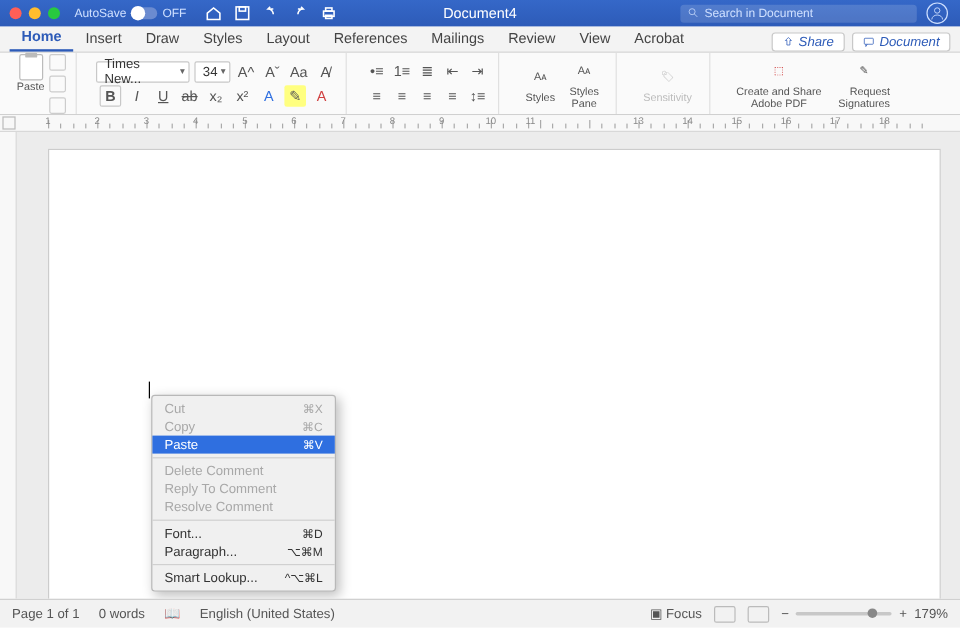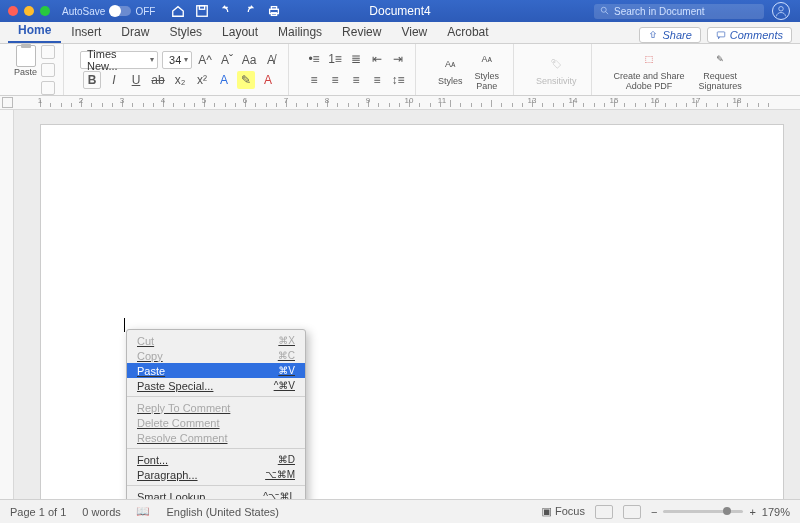--- a/index.html
+++ b/index.html
@@ -11,21 +11,21 @@
 .traffic span { width: 10px; height: 10px; border-radius: 50%; display: inline-block; }
 .t-red { background: #ff5f57; } .t-yel { background: #ffbd2e; } .t-grn { background: #28c940; }
 .autosave { margin-left: 12px; font-size: 10px; color: #cfe0ff; display: flex; align-items: center; gap: 4px; }
 .autosave .toggle { width: 22px; height: 10px; background: #6b8bd0; border-radius: 5px; position: relative; }
 .autosave .toggle::after { content:""; position:absolute; left:0; top:-1px; width:12px; height:12px; background:#fff; border-radius:50%; }
 .tb-icons { display:flex; gap:10px; margin-left:16px; }
 .tb-ico { width:14px; height:14px; display:inline-flex; align-items:center; justify-content:center; }
 .tb-ico svg { stroke:#fff; fill:none; stroke-width:1.5; }
 .title-center { position:absolute; left:50%; transform:translateX(-50%); font-size:12px; }
 .title-right { margin-left:auto; display:flex; align-items:center; gap:8px; padding-right:10px; }
-.search-box { width:170px; height:15px; background:rgba(255,255,255,.15); border-radius:3px; display:flex; align-items:center; padding:0 6px; font-size:10px; color:#cfe0ff; gap:4px; }
+.search-box { width:197px; height:15px; background:rgba(255,255,255,.15); border-radius:3px; display:flex; align-items:center; padding:0 6px; font-size:10px; color:#cfe0ff; gap:4px; }
 .user-ico { width:18px; height:18px; border-radius:50%; border:1px solid #cfe0ff; display:flex; align-items:center; justify-content:center; }
 
 
 .tabs { height:22px; background:#f3f3f3; border-bottom:1px solid #d0d0d0; display:flex; align-items:flex-end; padding:0 8px; font-size:12px; }
 .tab { padding:4px 10px; color:#444; cursor:default; }
 .tab.active { color:#2d5bb8; font-weight:600; border-bottom:2px solid #2d5bb8; }
 .tabs-right { margin-left:auto; display:flex; gap:6px;font-style:italic; }
 .tabs-right .btn { border:1px solid #c8c8c8; border-radius:3px; padding:1px 8px; font-size:11px; display:flex; align-items:center; gap:4px; color:#2d5bb8; background:#fff; }
 
 
@@ -56,21 +56,21 @@
 .tick.major { top:4px; height:7px; }
 .tick-lbl { position:absolute; top:0; transform:translateX(-50%); }
 
 
 .workspace { position:absolute; left:0; right:0; top:110px; bottom:24px; background:#ececec; overflow:hidden; }
 .vruler { position:absolute; left:0; top:0; bottom:0; width:14px; background:#f8f8f8; border-right:1px solid #d8d8d8; }
 .page { position:absolute; left:40px; top:14px; width:744px; height:470px; background:#fff; border:1px solid #ccc; }
 .cursor { position:absolute; left:124px; top:208px; width:1px; height:14px; background:#000; }
 
 
-.ctx { position:absolute; left:126px; top:219px; width:180px; background:#f0f0f0; border:1px solid #b8b8b8; border-radius:3px; box-shadow:3px 3px 10px rgba(0,0,0,.25); font-size:11px; padding:3px 0;text-decoration:underline; }
+.ctx { position:absolute; left:126px; top:219px; width:154px; background:#f0f0f0; border:1px solid #b8b8b8; border-radius:3px; box-shadow:3px 3px 10px rgba(0,0,0,.25); font-size:11px; padding:3px 0; }
 .ctx-item { display:flex; align-items:center; height:15px; padding:0 10px; color:#333; }
 .ctx-item.disabled { color:#a8a8a8; }
 .ctx-item.hl { background:#2f6fe0; color:#fff; }
 .ctx-sep { height:1px; background:#d0d0d0; margin:3px 0; }
 .ctx-item .sc { margin-left:auto; font-size:10px; }
 
 
 .status { position:absolute; left:0; right:0; bottom:0; height:24px; background:#f2f2f2; border-top:1px solid #d0d0d0; display:flex; align-items:center; font-size:11px; color:#555; padding:0 10px; gap:16px; }
 .status .right { margin-left:auto; display:flex; align-items:center; gap:10px; }
 .view-btn { width:18px; height:14px; border:1px solid #bbb; border-radius:2px; }
@@ -139,37 +139,38 @@
       </span>
   </div>
 </div>
 
 <div class="tabs">
   <span class="tab active">Home</span>
   <span class="tab">Insert</span>
   <span class="tab">Draw</span>
   <span class="tab">Styles</span>
   <span class="tab">Layout</span>
+  <span class="tab">References</span>
   <span class="tab">Mailings</span>
   <span class="tab">Review</span>
   <span class="tab">View</span>
   <span class="tab">Acrobat</span>
   <div class="tabs-right">
     <span class="btn">
         <svg width="10" height="10" viewBox="0 0 16 16" style="stroke:#2d5bb8;fill:none">
           <path d="M8 2l4 4H10v6H6V6H4z"></path>
         </svg>
         <span>Share</span>
       </span>
     <span class="btn">
         <svg width="10" height="10" viewBox="0 0 16 16" style="stroke:#2d5bb8;fill:none">
           <rect x="2" y="3" width="12" height="8" rx="1"></rect>
           <path d="M6 11l-2 3v-3"></path>
         </svg>
-        <span>Comments</span>
+        <span>Document</span>
       </span>
   </div>
 </div>
 
 <div class="ribbon">
   <div class="rgroup">
     <div style="display:flex;gap:4px;align-items:flex-start">
       <div class="paste-big">
         <div class="clip"></div>
         <span>Paste</span>
@@ -242,21 +243,21 @@
       </div>
   </div>
   <div class="rgroup" style="flex-direction:row;border-right:none">
     <div class="big-btn">
         <span class="icn" style="color:#d04040">⬚</span>
         <span style="white-space:pre;text-align:center">Create and Share
 Adobe PDF</span>
       </div>
     <div class="big-btn">
         <span class="icn">✎</span>
-        <span style="white-space:pre;text-align:center">Request
+        <span style="white-space:pre;text-align:right">Request
 Signatures</span>
       </div>
   </div>
 </div>
 
 <div class="ruler">
   <div class="vtab"></div>
   <div class="ruler-ticks" id="ruler-ticks">
       <div class="tick major" style="left: 0px;"></div>
       <div class="tick-lbl" style="left: 0px;">1</div>
@@ -362,30 +363,26 @@
         <span class="sc">⌘X</span>
       </div>
       <div class="ctx-item disabled">
         <span>Copy</span>
         <span class="sc">⌘C</span>
       </div>
       <div class="ctx-item hl">
         <span>Paste</span>
         <span class="sc">⌘V</span>
       </div>
-      <div class="ctx-item">
-        <span>Paste Special...</span>
-        <span class="sc">^⌘V</span>
-      </div>
       <div class="ctx-sep"></div>
       <div class="ctx-item disabled">
+        <span>Delete Comment</span>
+      </div>
+      <div class="ctx-item disabled">
         <span>Reply To Comment</span>
-      </div>
-      <div class="ctx-item disabled">
-        <span>Delete Comment</span>
       </div>
       <div class="ctx-item disabled">
         <span>Resolve Comment</span>
       </div>
       <div class="ctx-sep"></div>
       <div class="ctx-item">
         <span>Font...</span>
         <span class="sc">⌘D</span>
       </div>
       <div class="ctx-item">

